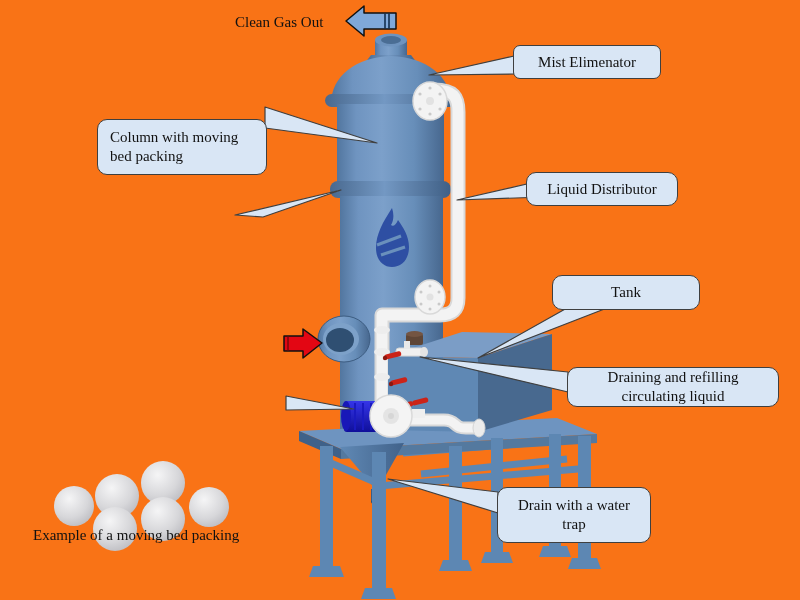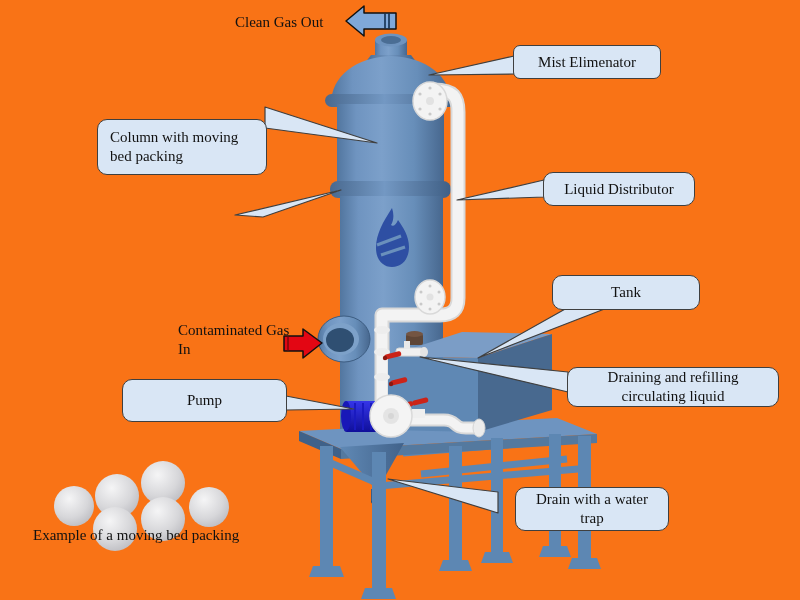--- a/index.html
+++ b/index.html
@@ -214,31 +214,29 @@
       <polygon points="341,190 235,215 263,217"></polygon>
       <polygon points="478,358 567,308 607,308"></polygon>
       <polygon points="420,357 568,372 568,392"></polygon>
       <polygon points="388,479 498,492 498,513"></polygon>
       <polygon points="354,409 286,396 286,410"></polygon>
     </g>
   </svg>
 
   <div class="plainlabel" style="left:235px;top:13px;">Clean Gas Out</div>
 
-  <div class="plainlabel wrap" style="left:178px;top:321px;width:112px;">Contaminated Gas In</div>
 
   <div class="plainlabel" style="left:33px;top:526px;">Example of a moving bed packing</div>
 
   <div class="callout" style="left:513px;top:45px;width:148px;height:34px;border-radius:7px;">Mist Elimenator</div>
 
   <div class="callout left" style="left:97px;top:79px;width:170px;height:56px;margin-top:40px;">Column with moving bed packing</div>
 
-  <div class="callout" style="left:543px;top:172px;width:152px;height:34px;">Liquid Distributor</div>
+  <div class="callout" style="left:526px;top:172px;width:152px;height:34px;">Liquid Distributor</div>
 
 
   <div class="callout" style="left:552px;top:275px;width:148px;height:35px;">Tank</div>
 
   <div class="callout" style="left:567px;top:367px;width:212px;height:40px;">Draining and refilling circulating liquid</div>
 
-  <div class="callout" style="left:515px;top:487px;width:154px;height:44px;">Drain with a water trap</div>
-
-  <div class="callout" style="left:122px;top:379px;width:165px;height:43px;">Pump</div>
+  <div class="callout" style="left:497px;top:487px;width:154px;height:56px;">Drain with a water trap</div>
+
 </div>
 
 </body></html>

